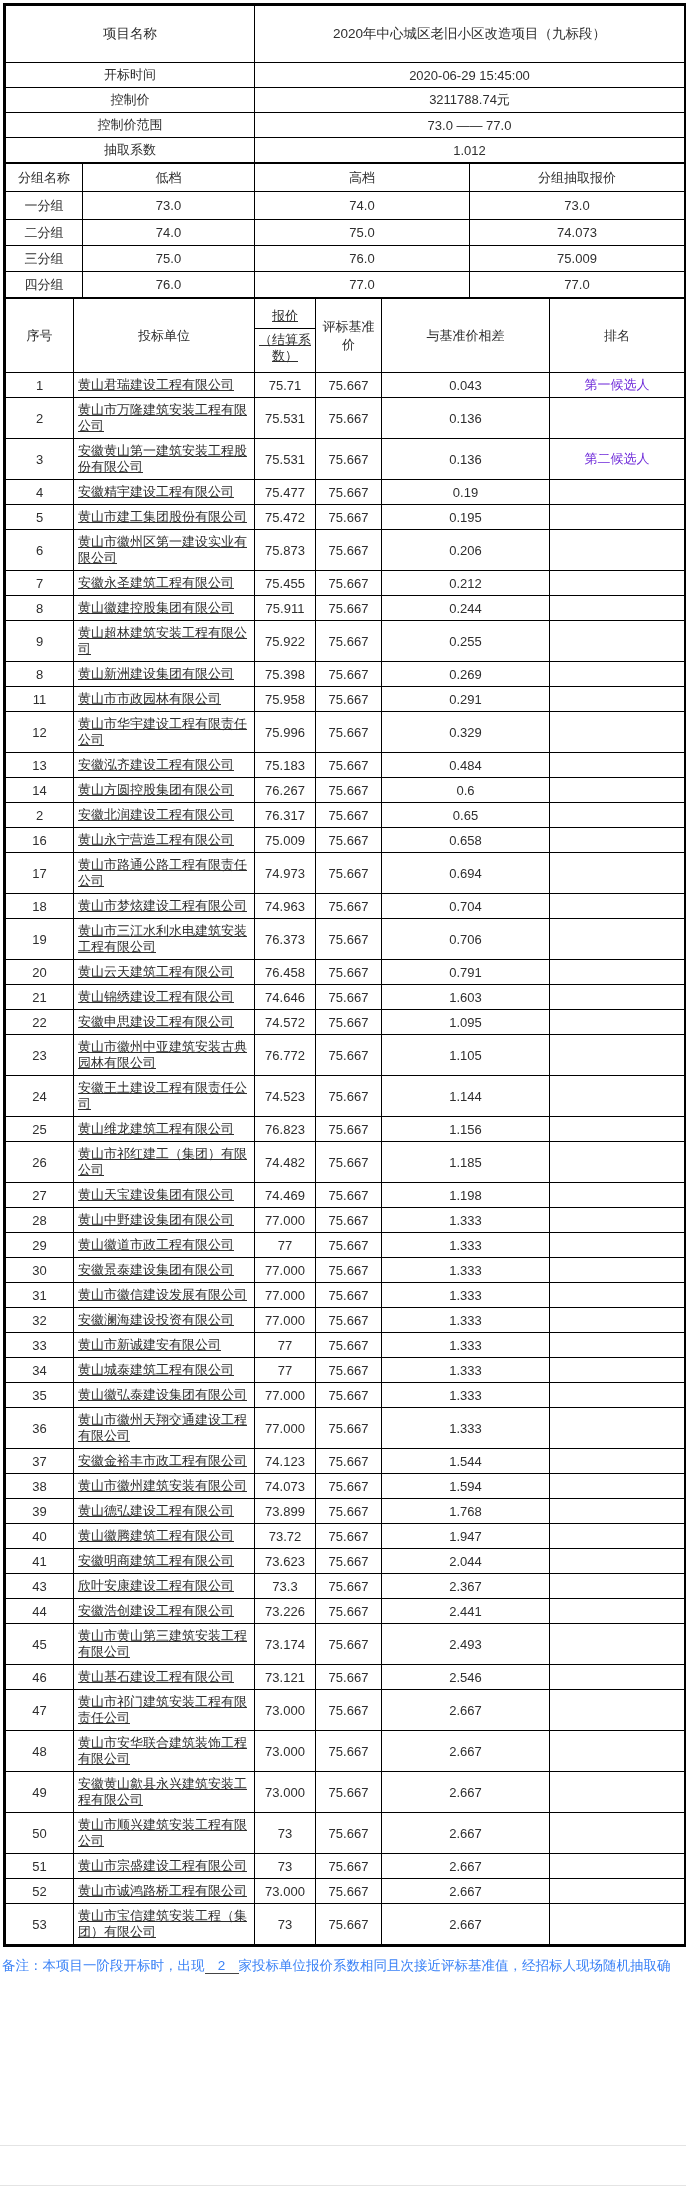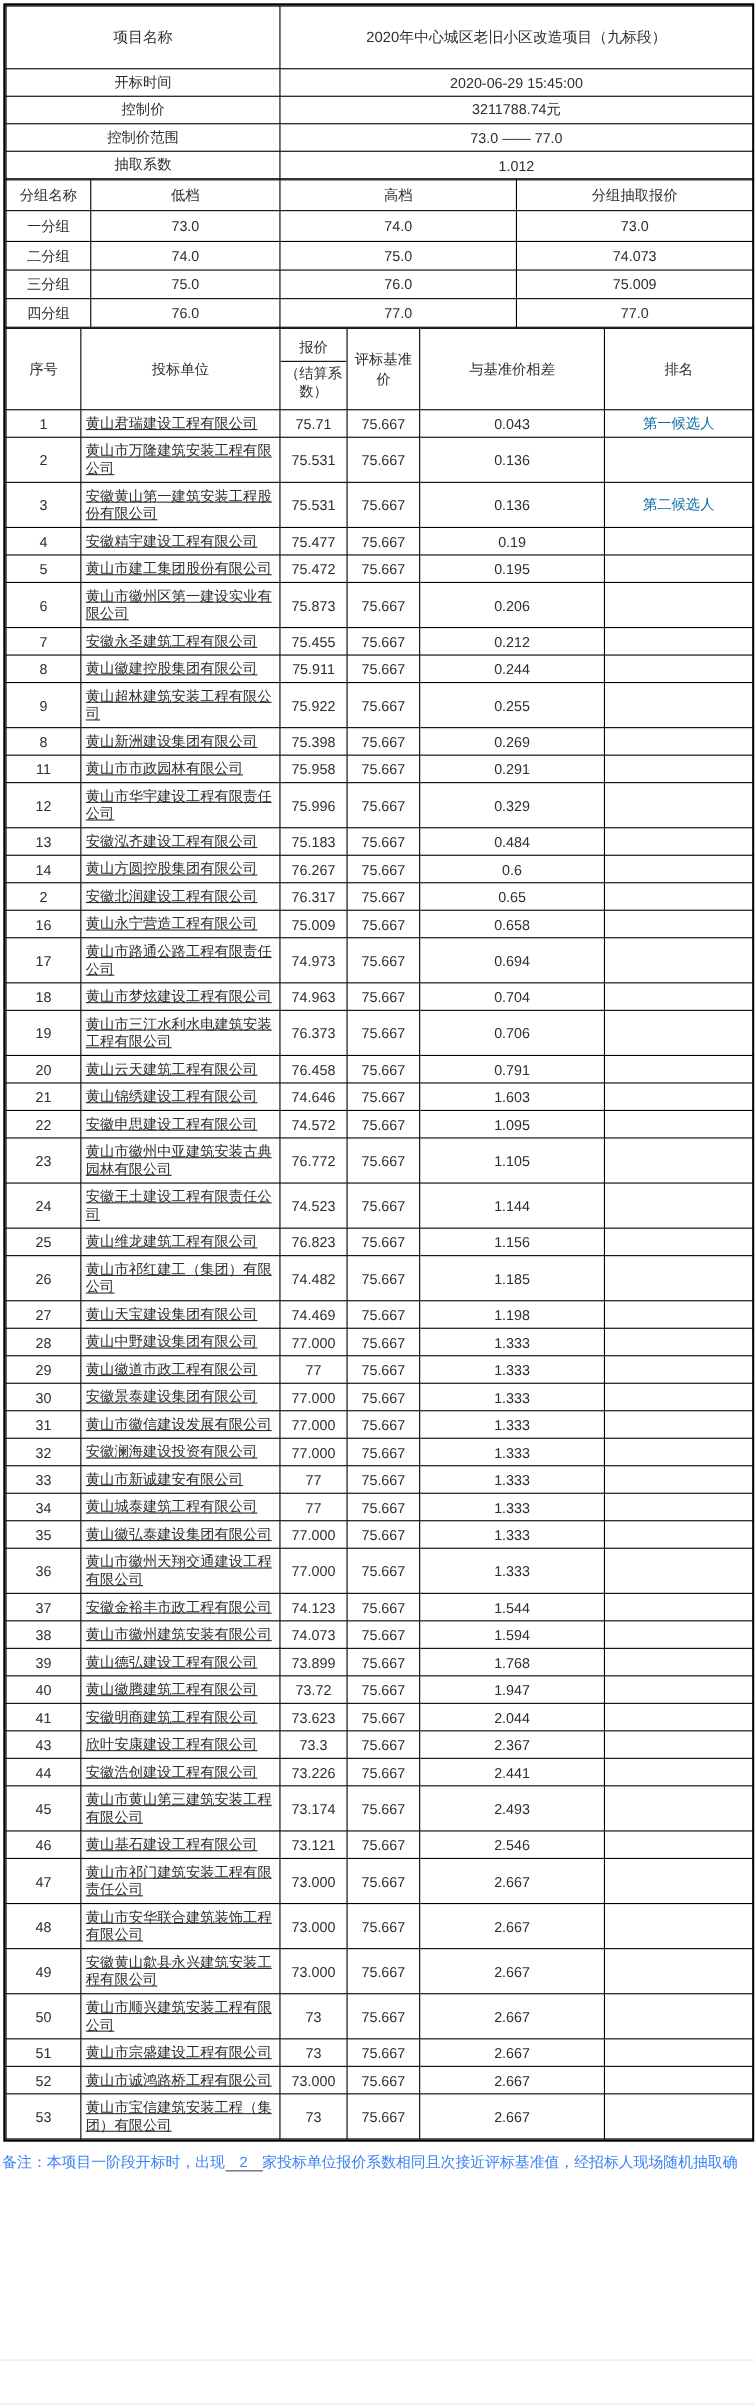--- a/index.html
+++ b/index.html
@@ -15,21 +15,21 @@
   
   #info tr td { height:22px; }
   #info tr:first-of-type td { height:54px; font-size:13.5px; }
   
   #groups tr { height:26px; }
   #groups tr:first-of-type { height:28px; }
   
   #main thead tr { height:74px; }
   #main tbody tr.data-row { height:25px; }
   .c-company { text-align:left; line-height:16px; padding:4px 4px;text-decoration:underline; }
-  .c-rank { color:#0369a1; }
+  .c-rank { color:#6d28d9; }
   .bid-top { border-bottom:1px solid #000; padding:2px 0 3px 0; }
   .bid-bottom { padding:3px 0 2px 0; line-height:16px; }
   
   .note { margin:10px 0 16px 2px; width:684px; white-space:nowrap; overflow:hidden;
           font-size:13.5px; color:#3b82f6; }
   .note-blank { display:inline-block; min-width:30px; text-align:center;
                 border-bottom:1px solid #444; padding:0 2px; }
   .faint-line { position:absolute; left:0; width:686px; height:0;
                 border-top:1px solid #e4e4e4; }
   #faint-line-1 { top:2145px; }
@@ -129,21 +129,21 @@
           <col style="width:181px">
           <col style="width:61px">
         <col style="width:66px">
           <col style="width:168px">
           <col style="width:135px">
       </colgroup>
       <thead>
         <tr>
           <th>序号</th>
           <th>投标单位</th>
-          <th style="padding:0;">
+          <th style="padding:0;text-decoration:underline;">
             <div class="bid-top">报价</div>
             <div class="bid-bottom">（结算系数）</div>
           </th>
           <th>评标基准价</th>
           <th>与基准价相差</th>
           <th>排名</th>
         </tr>
       </thead>
       <tbody>
 

